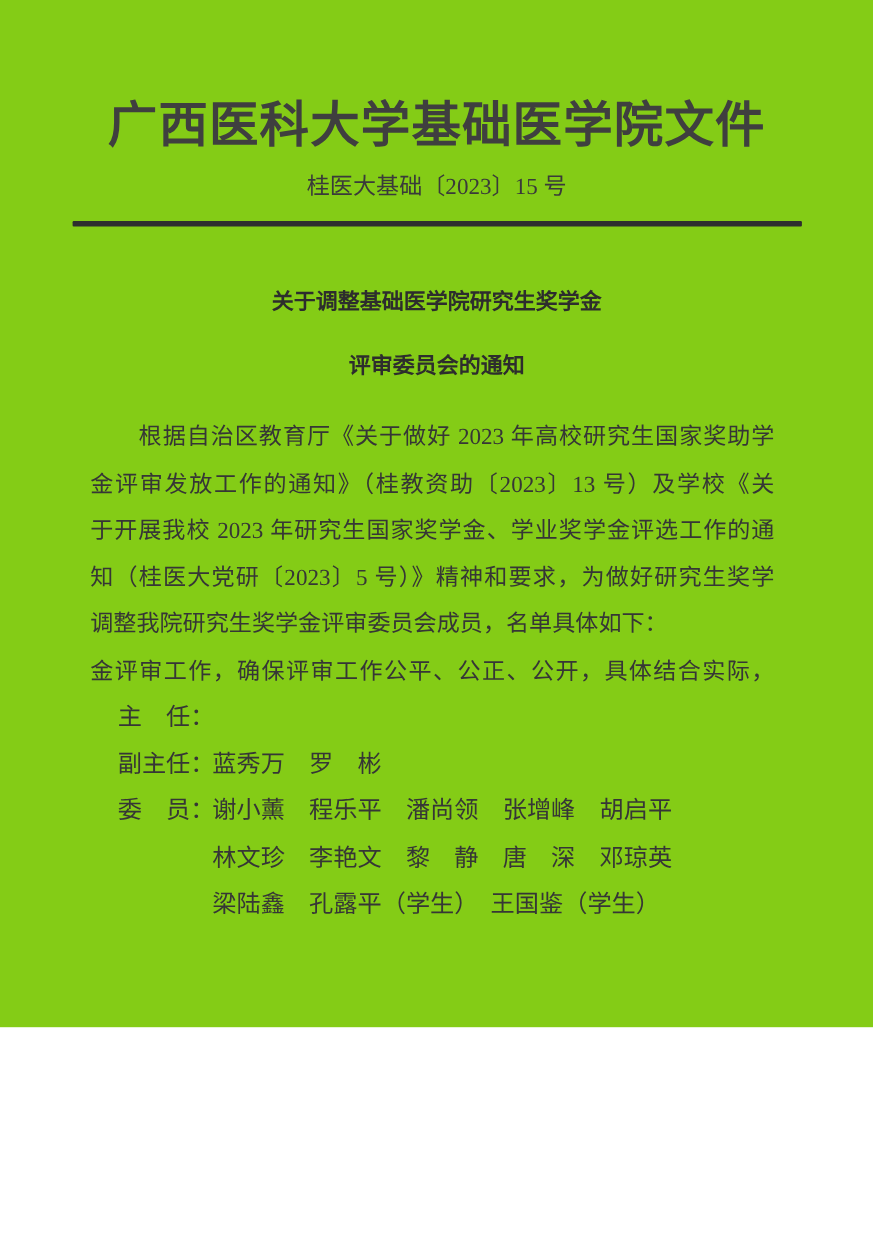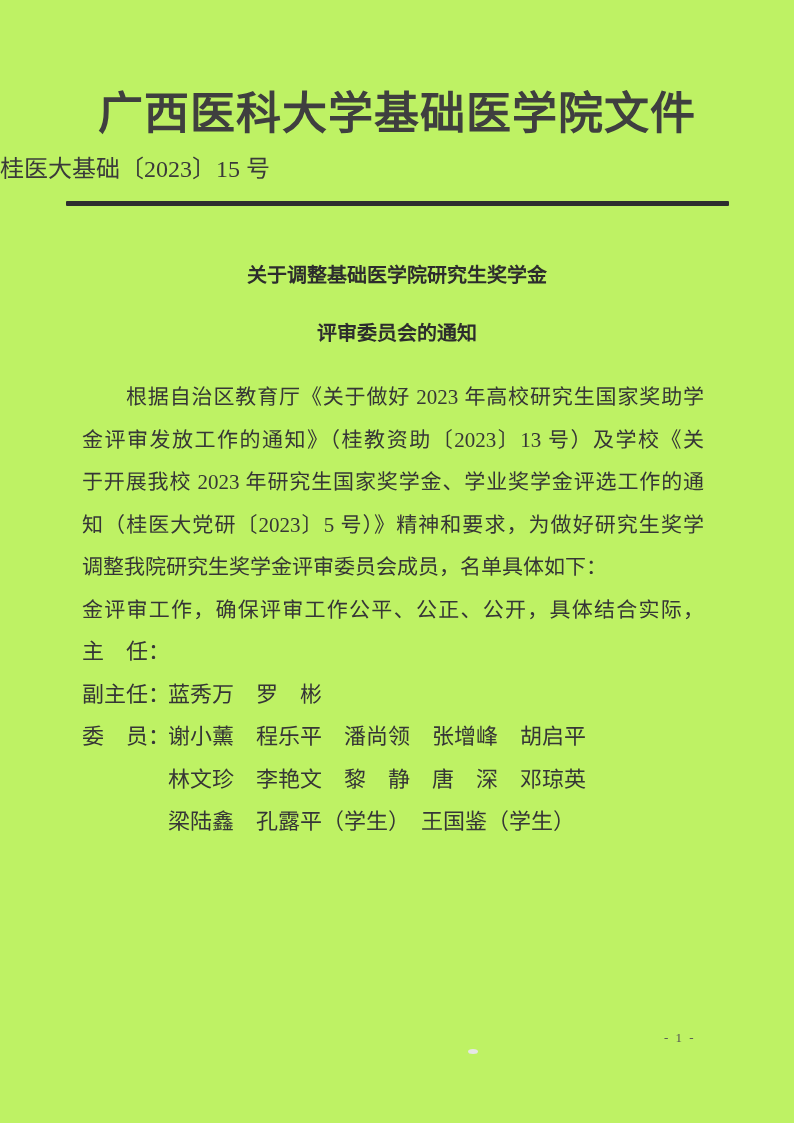--- a/index.html
+++ b/index.html
@@ -1,37 +1,38 @@
 <!DOCTYPE html>
 <html lang="zh-CN"><head>
 <meta charset="utf-8">
 <style>
   html, body { margin:0; padding:0; background:#ffffff; }
   .page {
     position:relative;
-    width:794px; height:1123px;
-    background:#bef264;
+    width:794px; height:934px;
+    background:#84cc16;
     overflow:hidden;
     font-family:"Liberation Serif", serif;
     color:#3a3a3a;
   }
   .org-title {
     margin-top:82px;
     text-align:center;
     font-family:"Liberation Sans", sans-serif;
     font-weight:bold;
     font-size:45px;
     line-height:1.4;
     letter-spacing:1px;
     color:#3f3f3f;
     white-space:nowrap;
   }
   .doc-number {
     margin-top:10px;
-    font-size:24px;
+    text-align:center;
+    font-size:21px;
     line-height:28px;
     color:#3a3a3a;
   }
   .header-rule {
     width:663px;
     height:5px;
     margin:18px auto 0 auto;
     background:#2e2e2e;
     border-radius:1px;
   }
@@ -47,21 +48,21 @@
     width:622px;
     margin:14px 0 0 82px;
     font-size:21px;
     line-height:42.5px;
     color:#363636;
   }
   .para-line { white-space:normal; }
   .jl { text-align:justify; text-align-last:justify; }
   .indent { text-indent:44px; }
   .roster { font-size:22px; }
-  .roster-row { display:flex; }
+  .roster-row { display:flex;margin-left:25px; }
   .roster-label { width:86px; flex:none; white-space:pre; }
   .roster-names { white-space:pre; }
   .page-number {
     position:absolute;
     left:664px; top:1030px;
     font-size:13px;
     letter-spacing:2px;
     color:#555555;
     font-family:"Liberation Serif", serif;
   }

